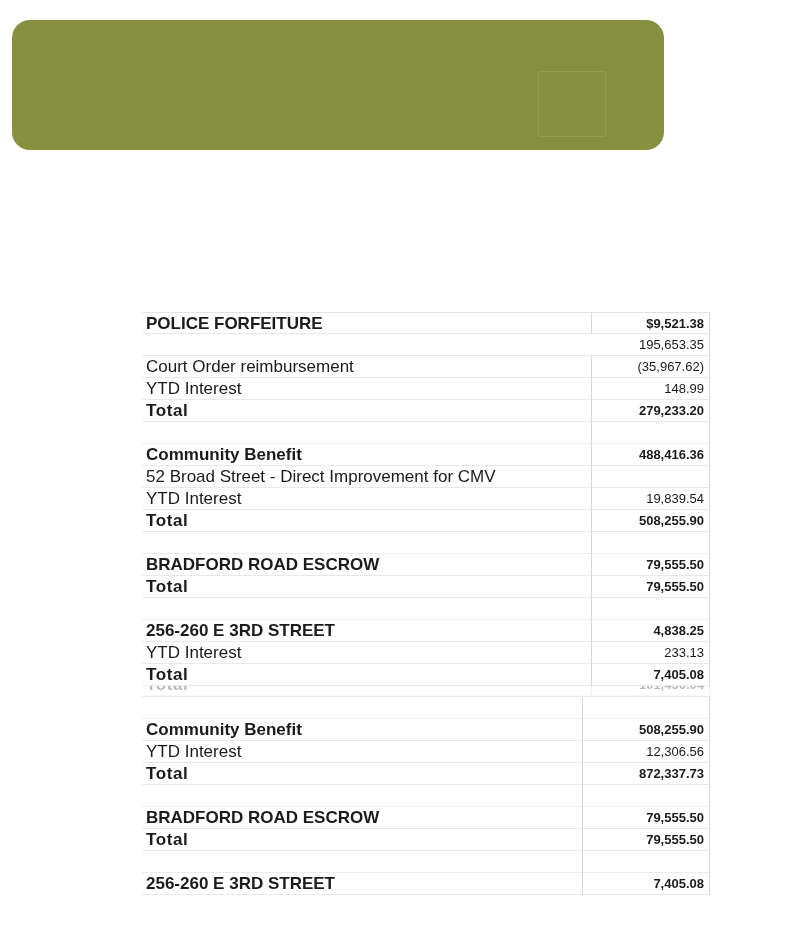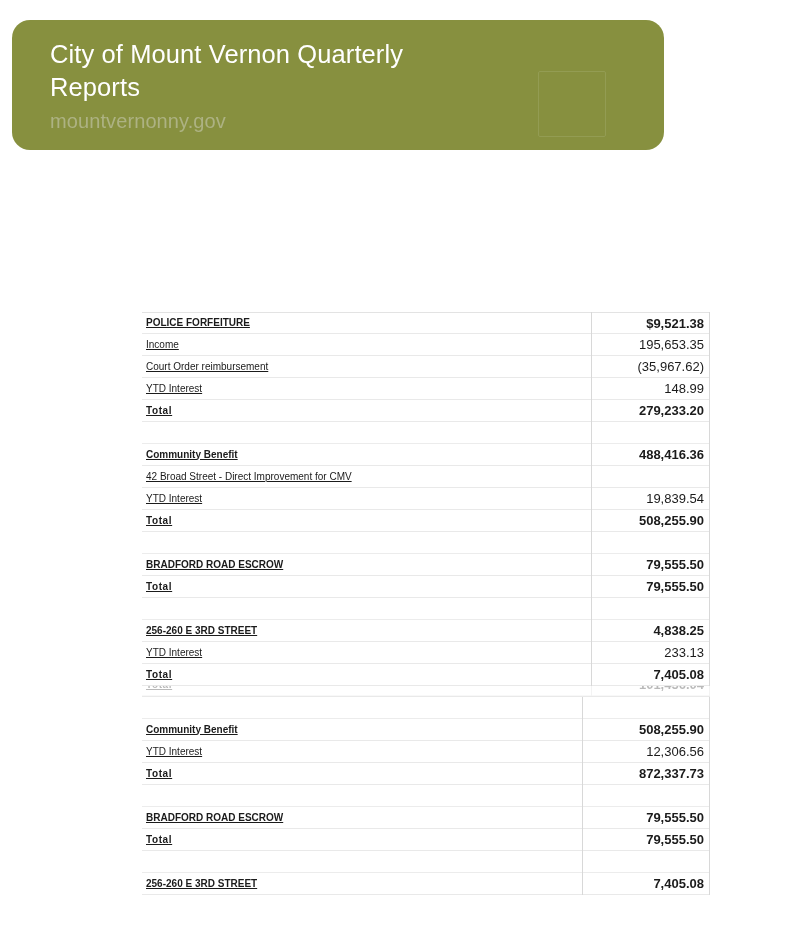--- a/index.html
+++ b/index.html
@@ -77,26 +77,25 @@
     border-bottom: 1px solid #e9e9e9;
   }
   .srow.first { border-top: 1px solid #e3e3e3; }
   .srow .c-label {
     flex: 0 0 450px;
     height: 22px;
     display: flex;
     align-items: center;
     padding-left: 4px;
     border-right: 1px solid #d8d8d8;
-    font-size: 10px;
+    font-size: 17px;
     color: #1b1b1b;
     line-height: 1;
     white-space: nowrap;
     overflow: hidden;
-    text-decoration: underline;
   }
   .srow .c-value {
     flex: 1 1 auto;
     height: 22px;
     display: flex;
     align-items: center;
     justify-content: flex-end;
     padding-right: 5px;
     border-right: 1px solid #d8d8d8;
     font-size: 13px;
@@ -129,37 +128,31 @@
     bottom: 0;
     opacity: 0.30;
   }
 </style>
 </head>
 <body>
 
 <div id="page">
 
   <div class="banner">
-    <div class="banner-text">
-      <div class="banner-title">City of Mount Vernon Quarterly
-Reports</div>
-      <div class="banner-subtitle">mountvernonny.gov</div>
-    </div>
     <div class="banner-thumb"></div>
   </div>
 
   <div class="sheet sheet-clip">
 
     <div id="upper-block">
         <div class="srow head first">
           <div class="c-label">POLICE FORFEITURE</div>
           <div class="c-value">$9,521.38</div>
         </div>
         <div class="srow plain">
-          <div class="c-label">Income</div>
           <div class="c-value">195,653.35</div>
         </div>
         <div class="srow plain">
           <div class="c-label">Court Order reimbursement</div>
           <div class="c-value">(35,967.62)</div>
         </div>
         <div class="srow plain">
           <div class="c-label">YTD Interest</div>
           <div class="c-value">148.99</div>
         </div>
@@ -169,21 +162,21 @@
         </div>
         <div class="srow spacer">
           <div class="c-label"></div>
           <div class="c-value"></div>
         </div>
         <div class="srow head">
           <div class="c-label">Community Benefit</div>
           <div class="c-value">488,416.36</div>
         </div>
         <div class="srow plain">
-          <div class="c-label">42 Broad Street - Direct Improvement for CMV</div>
+          <div class="c-label">52 Broad Street - Direct Improvement for CMV</div>
           <div class="c-value"></div>
         </div>
         <div class="srow plain">
           <div class="c-label">YTD Interest</div>
           <div class="c-value">19,839.54</div>
         </div>
         <div class="srow total">
           <div class="c-label">Total</div>
           <div class="c-value">508,255.90</div>
         </div>

